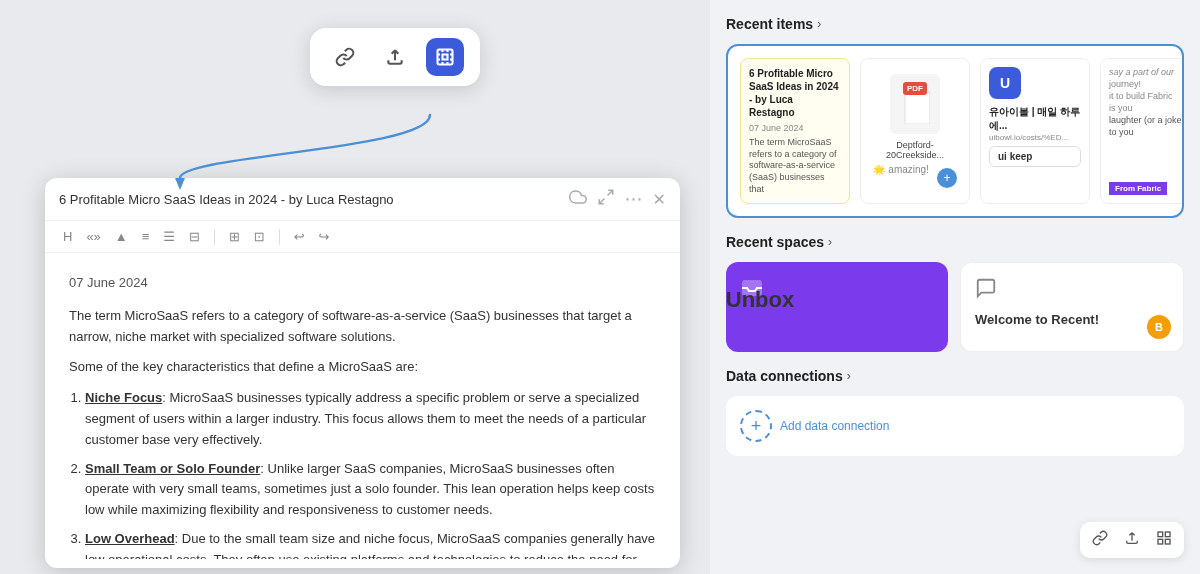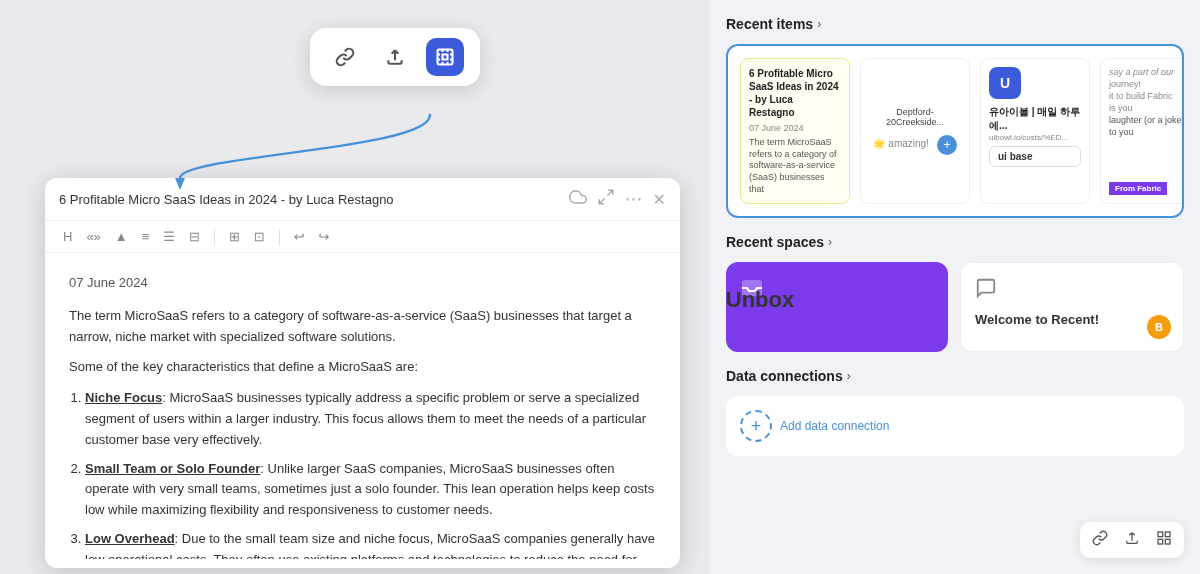--- a/index.html
+++ b/index.html
@@ -524,32 +524,40 @@
 
   <div class="recent-items-card">
 
     <div class="item-card">
       <div class="item-card-title">6 Profitable Micro SaaS Ideas in 2024 - by Luca Restagno</div>
       <div class="item-card-date">07 June 2024</div>
       <div class="item-card-snippet">The term MicroSaaS refers to a category of software-as-a-service (SaaS) businesses that</div>
     </div>
 
     <div class="item-card pdf-item">
+      <div class="pdf-icon">
+        <svg width="30" height="40" viewBox="0 0 30 40" fill="none" xmlns="http://www.w3.org/2000/svg">
+          <rect width="30" height="40" rx="4" fill="#f5f5f5"></rect>
+          <path d="M5 0h16l9 9v31H5V0z" fill="#fff" stroke="#ddd" stroke-width="1"></path>
+          <path d="M21 0v9h9" fill="none" stroke="#ddd" stroke-width="1"></path>
+        </svg>
+        <span class="pdf-badge">PDF</span>
+      </div>
       <div class="pdf-label">Deptford-20Creekside...</div>
-      <div style="display:flex;align-items:center;gap:8px;margin-top:4px;">
+      <div style="display:flex;gap:8px;margin-top:4px;">
         <span style="font-size:10px;color:#888;">🌟 amazing!</span>
         <div class="add-btn">+</div>
       </div>
     </div>
 
     <div class="item-card korean-item">
       <div class="korean-avatar">U</div>
       <div class="korean-title">유아이볼 | 매일 하루에...</div>
       <div class="korean-url">uibowl.io/costs/%ED...</div>
-      <div class="uibowl-btn">ui base</div>
+      <div class="uibowl-btn">ui keep</div>
     </div>
 
     <div class="item-card fabric-item">
       <div style="display:flex;flex-direction:column;gap:2px;">
         <div style="font-size:9px;color:#888;font-style:italic;">say a part of our</div>
         <div style="font-size:9px;color:#888;">journey!</div>
         <div style="font-size:9px;color:#888;">it to build Fabric</div>
         <div style="font-size:9px;color:#888;">is you</div>
         <div style="font-size:9px;color:#555;">laughter (or a joke)</div>
         <div style="font-size:9px;color:#555;">to you</div>

